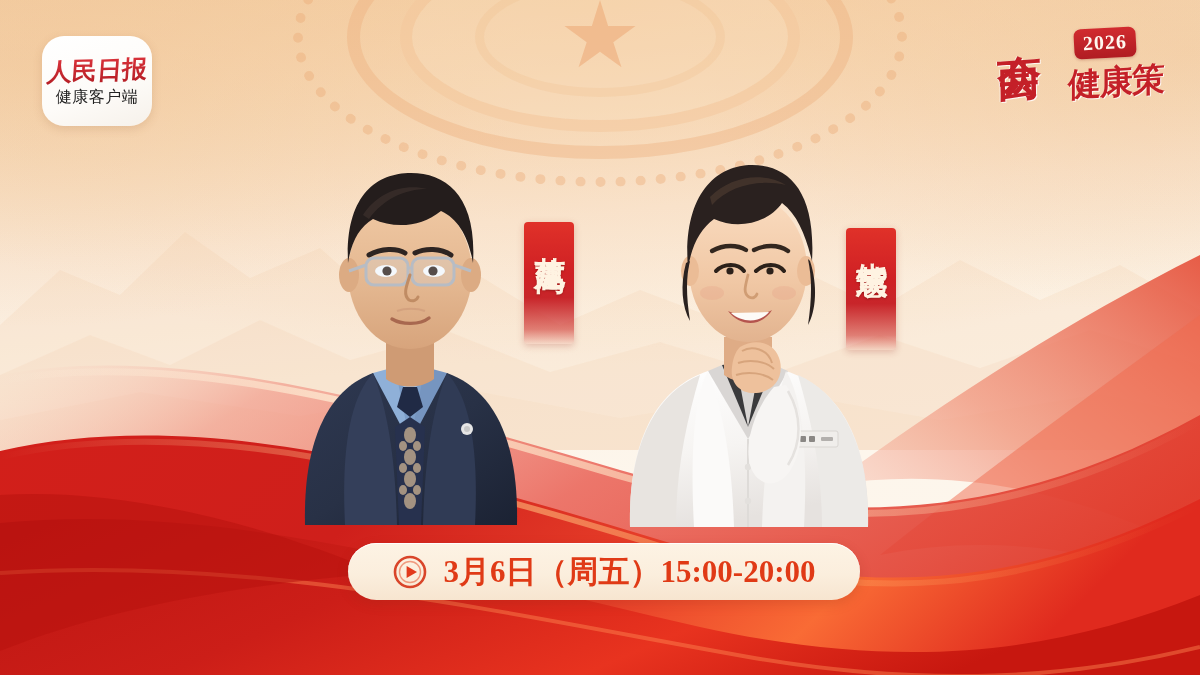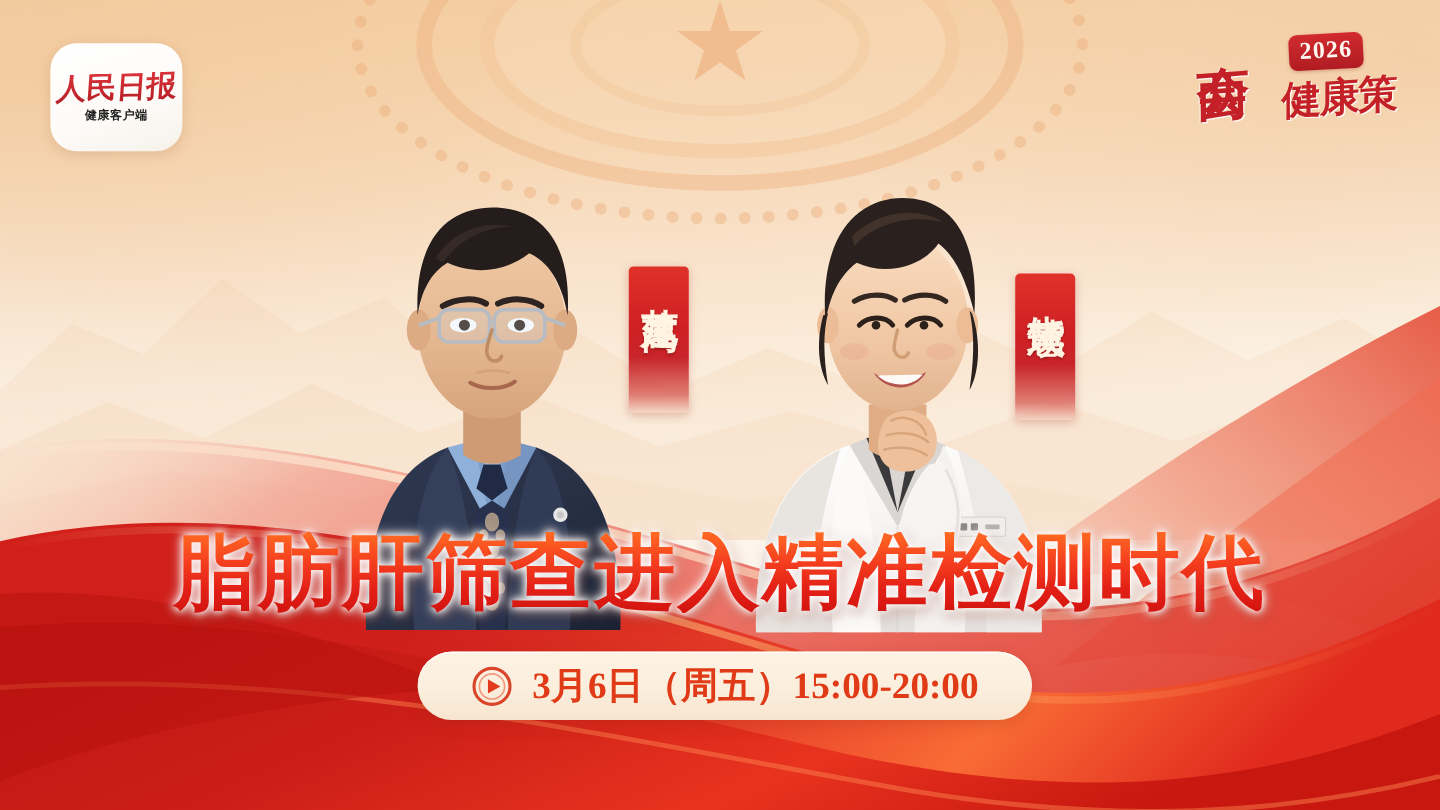--- a/index.html
+++ b/index.html
@@ -57,21 +57,21 @@
   .logo-main{
     font-family:"Liberation Serif","DejaVu Serif",serif;
     font-weight:bold;font-size:25px;letter-spacing:0px;line-height:1;
     color:#c6202a;
     background:linear-gradient(180deg,#d9323a 0%,#b61f26 100%);
     -webkit-background-clip:text;background-clip:text;-webkit-text-fill-color:transparent;
     transform:skewX(-6deg) rotate(-2deg);
   }
   .logo-sub{
     font-family:"Liberation Serif","DejaVu Serif",serif;
-    font-weight:bold;font-size:10px;letter-spacing:.5px;color:#222;line-height:1;margin-top:4px;
+    font-weight:normal;font-size:16px;letter-spacing:.5px;color:#222;line-height:1;margin-top:4px;
   }
 
   
   .badge{position:absolute;right:14px;top:22px;width:190px;height:100px;}
   .badge-lianghui{
     position:absolute;left:2px;top:4px;
     font-family:"Liberation Serif","DejaVu Serif",serif;
     font-weight:bold;font-size:44px;line-height:.88;color:#c42028;
     writing-mode:vertical-rl;text-orientation:upright;letter-spacing:-6px;
     text-shadow:1px 1px 0 rgba(255,255,255,.85),-1px 0 0 rgba(255,255,255,.6);
@@ -390,21 +390,20 @@
     </svg>
   </div>
 
   <div class="nametag tag-left">
     <span>范建高</span>
   </div>
   <div class="nametag tag-right">
     <span>饶慧瑛</span>
   </div>
 
-  <div class="title">脂肪肝筛查进入精准检测时代</div>
 
   <div class="pill">
     <svg class="play-icon" viewBox="0 0 34 34">
       <circle cx="17" cy="17" r="15" fill="none" stroke="#d9452a" stroke-width="2.6"></circle>
       <circle cx="17" cy="17" r="10.5" fill="none" stroke="#e8633f" stroke-width="1.4" opacity=".6"></circle>
       <path d="M13.6,11 L24,17 L13.6,23 Z" fill="#e23a1c"></path>
     </svg>
     <div class="pill-text">3月6日（周五）15:00-20:00</div>
   </div>
 

